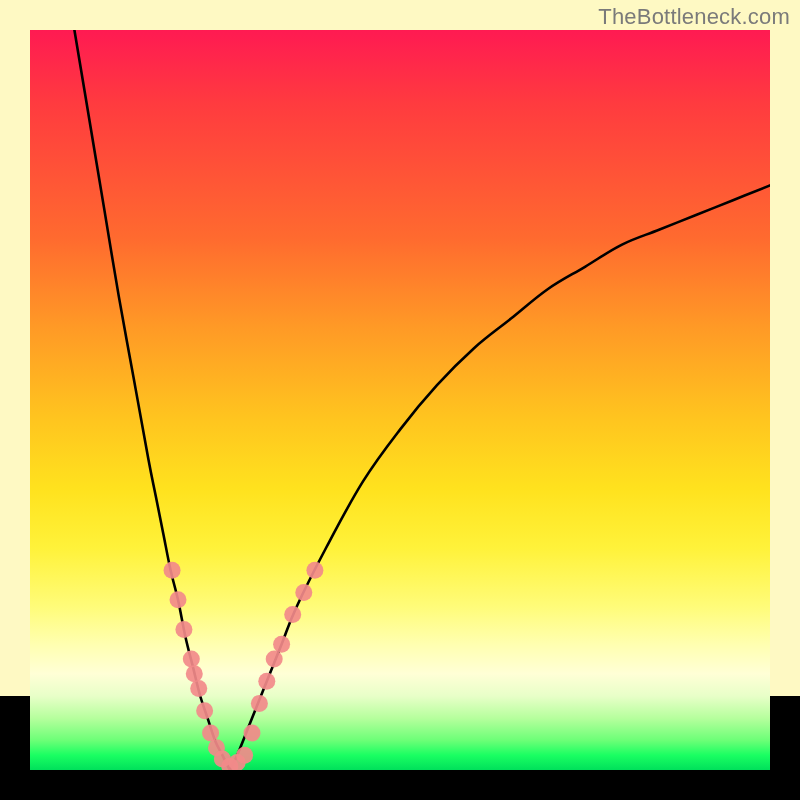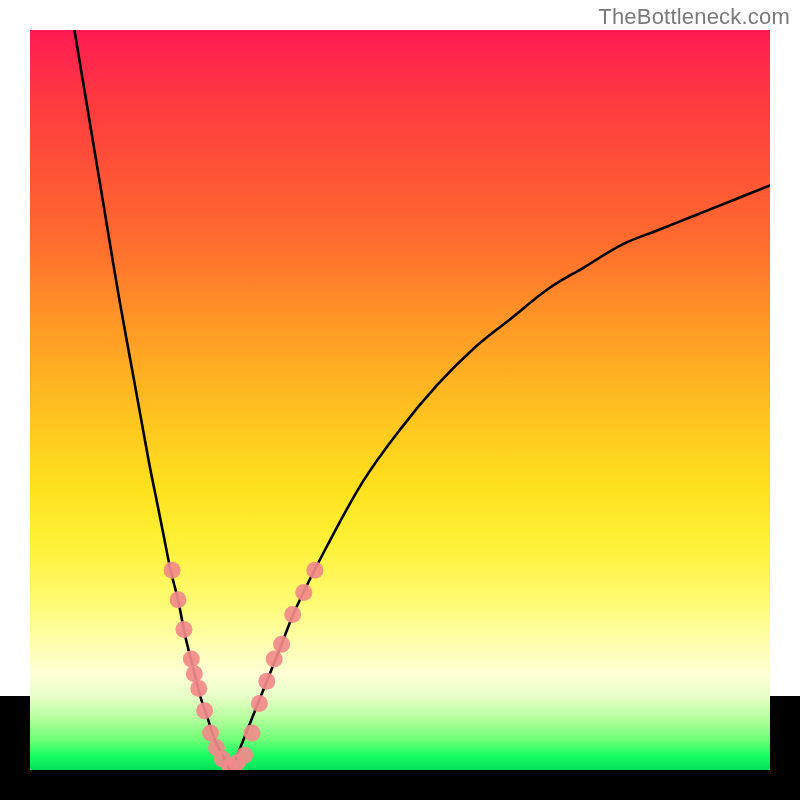--- a/index.html
+++ b/index.html
@@ -10,21 +10,21 @@
     overflow: hidden;
     background: #000;
     font-family: Arial, Helvetica, sans-serif;
   }
   .frame {
     position: absolute;
     left: 0;
     top: 0;
     width: 800px;
     height: 696px;
-    background: #ffffff;
+    background: #fef9c3;
   }
   .plot-area {
     position: absolute;
     left: 30px;
     top: 30px;
     width: 740px;
     height: 740px;
     
     background: linear-gradient(
       to bottom,

